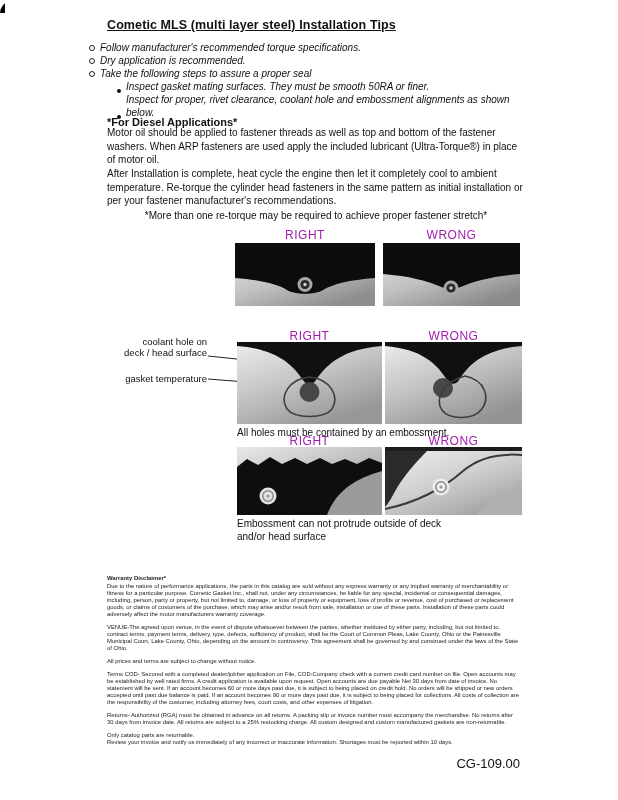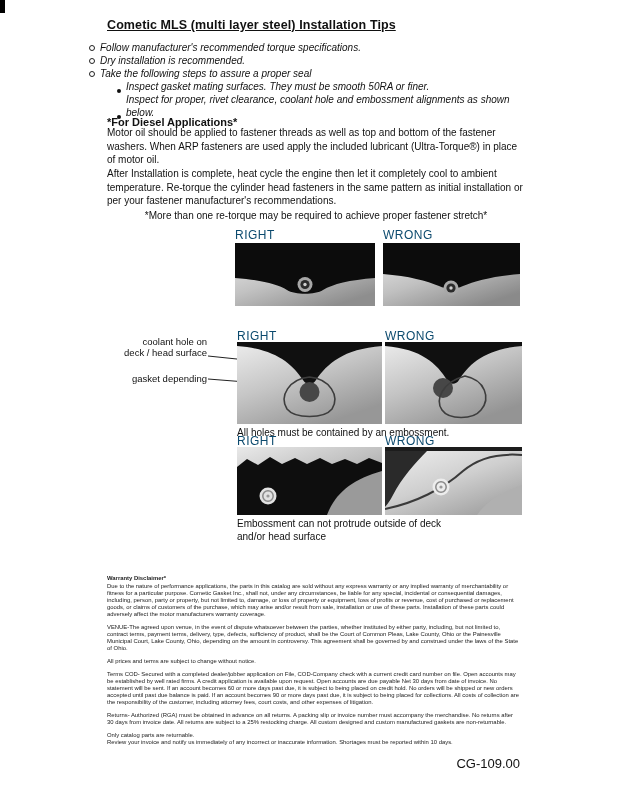--- a/index.html
+++ b/index.html
@@ -1,29 +1,29 @@
 <!DOCTYPE html>
 <html><head>
 <meta charset="utf-8">
 <style>
   html,body{margin:0;padding:0;background:#ffffff;}
-  .page{position:relative;width:618px;height:800px;background:#ffffff;font-family:"Liberation Sans",sans-serif;color:#111;overflow:hidden;}
+  .page{position:relative;width:618px;height:800px;background:#ffffff;font-family:"Liberation Sans",sans-serif;color:#111;overflow:hidden;border-radius:14px;}
   .corner-mark{position:absolute;left:0;top:0;width:5px;height:13px;background:#000;}
   .title{position:absolute;left:107px;top:18px;margin:0;font-size:12.5px;font-weight:bold;text-decoration:underline;letter-spacing:.1px;}
   .bullets{position:absolute;left:89px;top:41px;width:432px;font-size:10px;line-height:13px;}
   .b-row{display:flex;align-items:flex-start;font-style:italic;}
   .circ{flex:0 0 auto;width:4px;height:4px;border:1px solid #222;border-radius:50%;margin:4px 5px 0 0;}
   .sub{padding-left:28px;align-items:flex-end;}
   .dot{flex:0 0 auto;width:4px;height:4px;background:#111;border-radius:50%;margin:4.5px 5px 0 0;}
   .diesel-heading{position:absolute;left:107px;top:116px;font-size:11px;font-weight:bold;text-align:right;}
   .para{position:absolute;left:107px;width:418px;margin:0;font-size:10px;line-height:13.5px;}
   .p1{top:126px;}
   .p2{top:167px;}
   .note{top:209px;text-align:center;}
-  .col-header{position:absolute;font-size:12px;color:#0c4a6e;letter-spacing:.5px;}
+  .col-header{position:absolute;font-size:12px;color:#a21caf;text-align:center;letter-spacing:.5px;}
   .h-r1-right{left:235px;top:228px;width:140px;}
   .h-r1-wrong{left:383px;top:228px;width:137px;}
   .h-r2-right{left:237px;top:329px;width:145px;}
   .h-r2-wrong{left:385px;top:329px;width:137px;}
   .h-r3-right{left:237px;top:434px;width:145px;}
   .h-r3-wrong{left:385px;top:434px;width:137px;}
   .diagram{position:absolute;display:block;}
   .d-r1-right{left:235px;top:243px;}
   .d-r1-wrong{left:383px;top:243px;}
   .d-r2-right{left:237px;top:342px;}
@@ -53,21 +53,21 @@
 
   <h1 class="title">Cometic MLS (multi layer steel) Installation Tips</h1>
 
   <div class="bullets">
     <div class="b-row">
       <span class="circ"></span>
       <span>Follow manufacturer's recommended torque specifications.</span>
     </div>
     <div class="b-row">
       <span class="circ"></span>
-      <span>Dry installation is recommended.</span>
+      <span>Dry application is recommended.</span>
     </div>
     <div class="b-row">
       <span class="circ"></span>
       <span>Take the following steps to assure a proper seal</span>
     </div>
     <div class="b-row sub">
       <span class="dot"></span>
       <span>Inspect gasket mating surfaces.  They must be smooth 50RA or finer.</span>
     </div>
     <div class="b-row sub">
@@ -115,21 +115,21 @@
   </svg>
 
 
   <div class="col-header h-r2-right">RIGHT</div>
   <div class="col-header h-r2-wrong">WRONG</div>
 
   <div class="anno-label lbl-coolant">
     <div>coolant hole on</div>
     <div>deck / head surface</div>
   </div>
-  <div class="anno-label lbl-emboss">gasket depending</div>
+  <div class="anno-label lbl-emboss">gasket temperature</div>
 
   <svg class="anno-lines" width="100" height="42" viewBox="0 0 100 42">
     <line x1="0" y1="6" x2="96" y2="16" stroke="#222" stroke-width="1"></line>
     <line x1="0" y1="29" x2="76" y2="35" stroke="#222" stroke-width="1"></line>
   </svg>
 
   <svg class="diagram d-r2-right" width="145" height="82" viewBox="0 0 145 82">
     <defs>
         <linearGradient id="g3" x1="0" y1="0" x2="0.6" y2="1">
       <stop offset="0" stop-color="#ededed"></stop>

